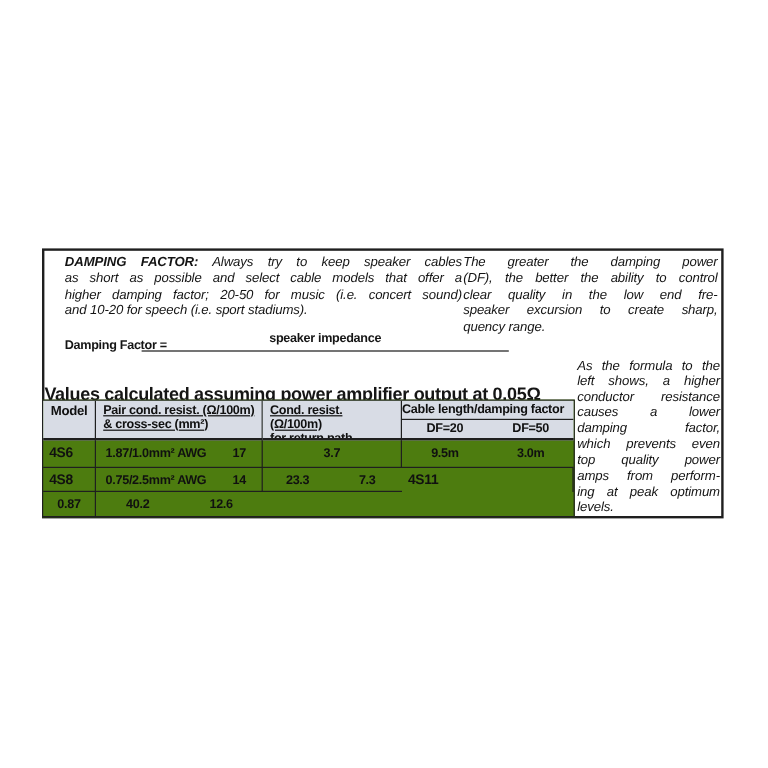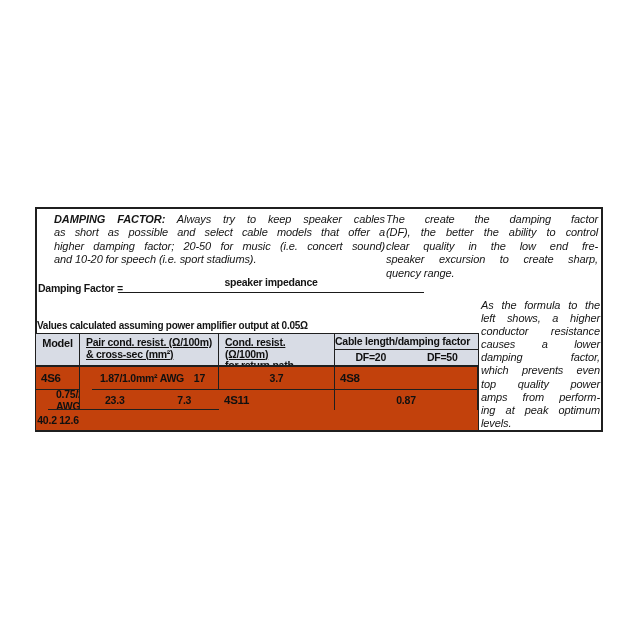--- a/index.html
+++ b/index.html
@@ -15,69 +15,69 @@
   
   .para { position:absolute; font-style:italic; font-size:11px; line-height:13.4px;
           letter-spacing:-0.1px; color:#141414; }
   .jl { text-align:justify; text-align-last:justify; }
   .intro { left:54px; top:213px; width:331px; }
   .intro .lead { font-weight:bold; }
   .right-top { left:386px; top:213px; width:212px; }
   .right-side { left:481px; top:299px; width:119px; line-height:13.1px; }
   
   .cond { font-weight:700; letter-spacing:-0.25px; }
-  .formula-label { position:absolute; left:38px; top:282px; font-size:10.5px; }
+  .formula-label { position:absolute; left:38px; top:282px; font-size:10.5px;padding-left:16px; }
   .fraction { position:absolute; left:118px; top:276px; width:306px; font-size:10.5px;
               text-align:center; }
   .fraction .num { padding-bottom:4px; border-bottom:1.6px solid #1a1a1a; }
   .fraction .den { padding-top:1px; }
   
-  .values-note { position:absolute; left:37px; top:320px; font-size:10px; }
+  .values-note { position:absolute; left:37px; top:320px; font-size:15px; }
   
   .tbl {
     position:absolute; left:35px; top:333px;
     display:grid; grid-template-columns:44px 139px 116px 143px;
     grid-template-rows:33px 23px 20px 20px;
-    border:1.8px solid #1f1f1f; background:#c2410c;
+    border:1.8px solid #1f1f1f; background:#4d7c0f;
     font-size:10.5px; font-weight:700; letter-spacing:-0.25px; color:#101010;
   }
   .cell { border-right:1.3px solid #1f1f1f; border-bottom:1.3px solid #1f1f1f;
           display:flex; align-items:center; overflow:hidden; }
   .col4 { border-right:none; }
   .row4 { border-bottom:none; }
   .hc { background:#d8dce5; border-bottom-width:2.2px; }
   .hstack { flex-direction:column; align-items:flex-start; justify-content:flex-start;
             padding:3px 4px 0 6px; line-height:11.5px;text-decoration:underline; }
   .model-h { justify-content:center; align-items:flex-start; padding-top:3px; font-size:11px; }
   .cable-h { flex-direction:column; align-items:stretch; padding:0; justify-content:flex-start; }
   .cable-h .cable-top { text-align:left; line-height:15px; height:16px;
                         border-bottom:1.3px solid #1f1f1f; }
   .cable-h .df-row { display:grid; grid-template-columns:1fr 1fr; line-height:15px; }
   .cable-h .df-row span { text-align:center; }
   .model-cell { font-size:11.5px; padding-left:5px; }
-  .pair-cell { justify-content:space-between; padding:0 13px 0 8px;margin-left:12px; }
+  .pair-cell { justify-content:space-between; padding:0 13px 0 8px; }
   .cond-cell { justify-content:center; }
   .cable-cell { display:grid; grid-template-columns:1fr 1fr; align-items:center; }
   .cable-cell span { text-align:center; }
 </style>
 </head>
 <body>
 
 <div class="canvas">
   <div class="outer-box"></div>
 
   <div class="para intro">
     <div class="jl"><span class="lead">DAMPING FACTOR:</span><span> Always try to keep speaker cables</span></div>
     <div class="jl">as short as possible and select cable models that offer a</div>
     <div class="jl">higher damping factor; 20-50 for music (i.e. concert sound)</div>
     <div>and 10-20 for speech (i.e. sport stadiums).</div>
   </div>
 
   <div class="para right-top">
-    <div class="jl">The create the damping factor</div>
+    <div class="jl">The greater the damping power</div>
     <div class="jl">(DF), the better the ability to control</div>
     <div class="jl">clear quality in the low end fre-</div>
     <div class="jl">speaker excursion to create sharp,</div>
     <div>quency range.</div>
   </div>
 
   <div class="cond formula-label">Damping Factor =</div>
   <div class="cond fraction">
     <div class="num">speaker impedance</div>
   </div>
@@ -115,20 +115,24 @@
         <span>DF=50</span>
       </div>
     </div>
 
     <div class="cell model-cell">4S6</div>
     <div class="cell pair-cell">
       <span>1.87/1.0mm² AWG</span>
       <span>17</span>
     </div>
     <div class="cell cond-cell">3.7</div>
+    <div class="cell col4 cable-cell">
+      <span>9.5m</span>
+      <span>3.0m</span>
+    </div>
 
     <div class="cell model-cell">4S8</div>
     <div class="cell pair-cell">
       <span>0.75/2.5mm² AWG</span>
       <span>14</span>
     </div>
     <div class="cell col4 cable-cell">
       <span>23.3</span>
       <span>7.3</span>
     </div>

